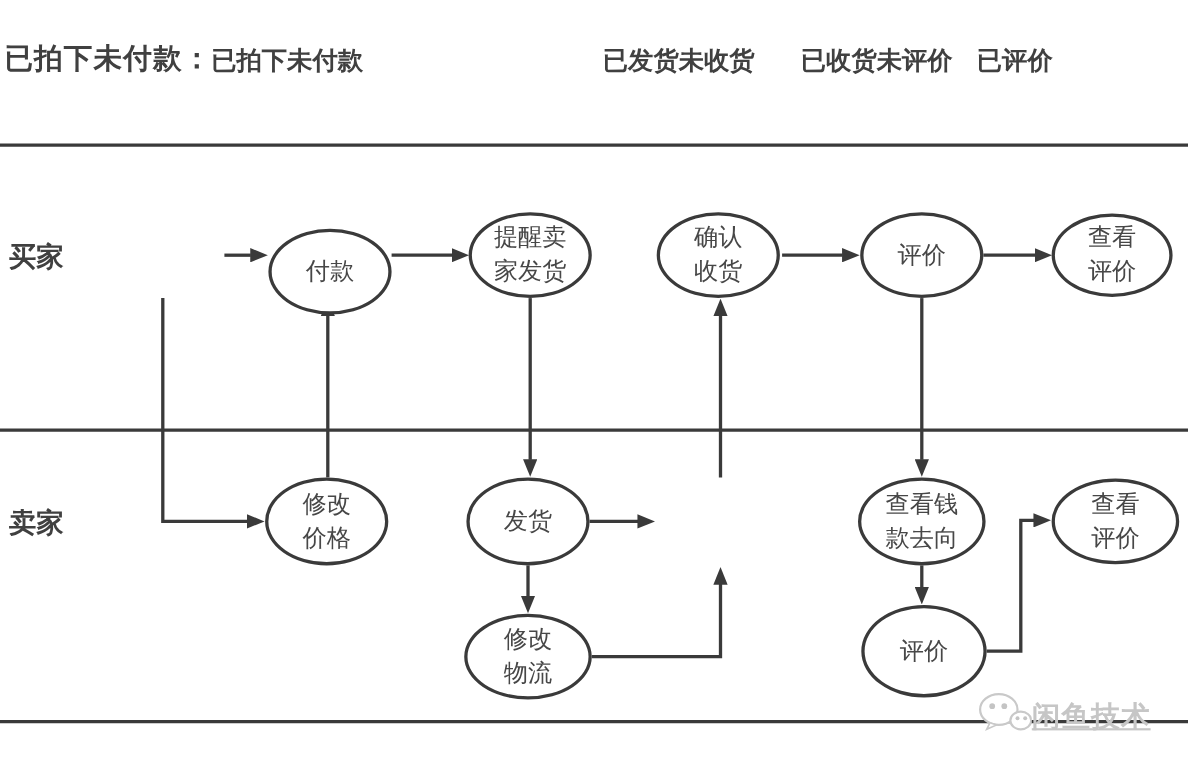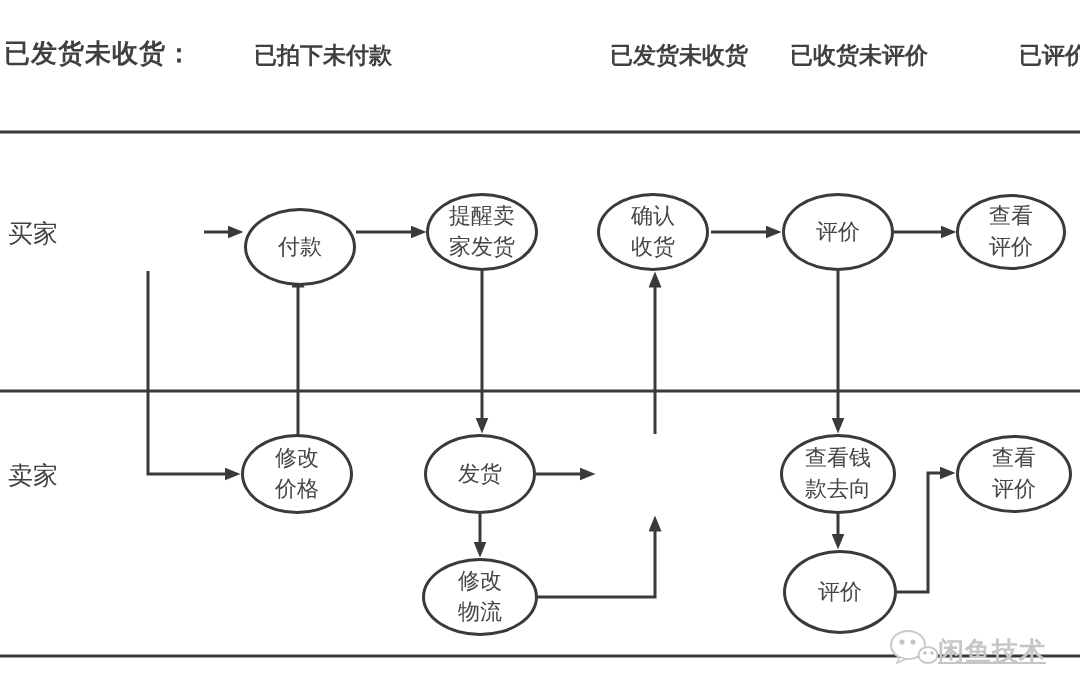--- a/index.html
+++ b/index.html
@@ -16,26 +16,26 @@
     overflow:hidden;
   }
   .svg-layer{position:absolute;left:0;top:0;width:1080px;height:700px;}
   .hdr-title{
     position:absolute;left:4px;top:36px;
     font-size:26px;font-weight:bold;color:var(--text);
     letter-spacing:1px;white-space:nowrap;
   }
   .stage{
     position:absolute;top:40px;width:200px;margin-left:-100px;
-    text-align:right;font-size:23px;font-weight:bold;color:var(--text);
+    text-align:left;font-size:23px;font-weight:bold;color:var(--text);
     white-space:nowrap;
   }
   .lane-label{
     position:absolute;left:8px;width:60px;
-    font-size:25px;font-weight:normal;color:var(--text);
+    font-size:25px;font-weight:bold;color:var(--text);
     white-space:nowrap;
   }
   .node{
     position:absolute;
     border:3px solid var(--line);
     border-radius:50%;
     background:#ffffff;
     display:flex;align-items:center;justify-content:center;
     text-align:center;
     font-size:22px;line-height:1.4;color:#474747;
@@ -77,21 +77,21 @@
     <path d="M482,271 V418" fill="none" stroke="#3a3a3a" stroke-width="3" marker-end="url(#arrow)"></path>
     <path d="M536,474 H580" fill="none" stroke="#3a3a3a" stroke-width="3" marker-end="url(#arrow)"></path>
     <path d="M480,514 V542" fill="none" stroke="#3a3a3a" stroke-width="3" marker-end="url(#arrow)"></path>
     <path d="M538,597 H655 V531" fill="none" stroke="#3a3a3a" stroke-width="3" marker-end="url(#arrow)"></path>
     <path d="M655,434 V287" fill="none" stroke="#3a3a3a" stroke-width="3" marker-end="url(#arrow)"></path>
     <path d="M838,271 V418" fill="none" stroke="#3a3a3a" stroke-width="3" marker-end="url(#arrow)"></path>
     <path d="M838,514 V534" fill="none" stroke="#3a3a3a" stroke-width="3" marker-end="url(#arrow)"></path>
     <path d="M897,592 H928 V473 H940" fill="none" stroke="#3a3a3a" stroke-width="3" marker-end="url(#arrow)"></path>
   </svg>
 
-  <div class="hdr-title">已发货未收货：</div>
+  <div class="hdr-title">已拍下未付款：</div>
   <div class="stage" style="left:292px">已拍下未付款</div>
   <div class="stage" style="left:828px">已收货未评价</div>
   <div class="stage" style="left:648px">已发货未收货</div>
   <div class="stage" style="left:988px">已评价</div>
 
   <div class="lane-label" style="top:217px">买家</div>
   <div class="lane-label" style="top:459px">卖家</div>
 
   <div class="node" style="left:244px;top:208px;width:112px;height:78px">付款</div>
   <div class="node" style="left:426px;top:193px;width:112px;height:78px">提醒卖

